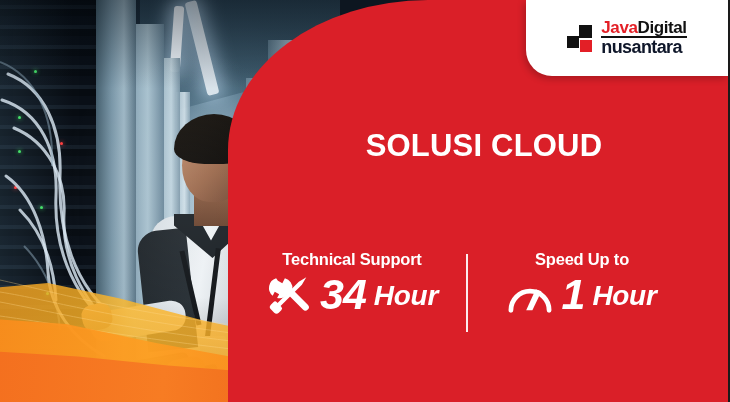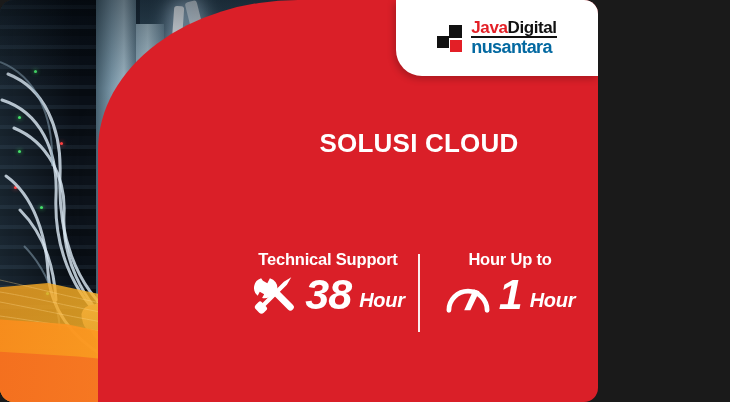--- a/index.html
+++ b/index.html
@@ -1,23 +1,22 @@
 <!DOCTYPE html>
 <html><head>
 <meta charset="utf-8">
 <style>
   html,body{margin:0;padding:0;background:#1a1a1a;}
   *{box-sizing:border-box;}
   .banner{
     position:relative;
-    width:598px;height:402px;
+    width:728px;height:402px;
     overflow:hidden;
     font-family:"Liberation Sans", sans-serif;
     background:#0d1620;
-    border-radius:14px;
   }
 
   
   .photo{
     position:absolute;left:0;top:0;width:340px;height:402px;
     overflow:hidden;
     background:
       linear-gradient(180deg,#1b2a38 0%,#24394b 35%,#33505f 70%,#24394b 100%);
   }
   
@@ -221,46 +220,46 @@
   .logo-marks{position:relative;width:27px;height:27px;flex:none;}
   .sq{position:absolute;}
   .sq.k1{left:12px;top:0;width:13px;height:13px;background:#111;}
   .sq.k2{left:0;top:11px;width:12px;height:12px;background:#111;}
   .sq.k3{left:13px;top:15px;width:12px;height:12px;background:#e31f26;}
   .logo-text{display:flex;flex-direction:column;line-height:.94;}
   .logo-l1{font-size:17px;font-weight:bold;letter-spacing:-.4px;
            border-bottom:2px solid #111;padding-bottom:0px;}
   .logo-l1 .jv{color:#e31f26;}
   .logo-l1 .dg{color:#111;}
-  .logo-l2{font-size:18px;font-weight:bold;color:#0369a1;letter-spacing:-.6px;
+  .logo-l2{font-size:18px;font-weight:bold;color:#0f172a;letter-spacing:-.6px;
            margin-top:1px;}
 
   
   .headline{
     position:absolute;left:240px;right:0;top:128px;
     text-align:center;color:#fff;
-    font-size:26px;font-weight:bold;line-height:1.16;letter-spacing:.2px;
+    font-size:31px;font-weight:bold;line-height:1.16;letter-spacing:.2px;
   }
 
   
   .features{
     position:absolute;left:240px;right:0;top:250px;
-    display:flex;align-items:flex-start;justify-content:space-between;
+    display:flex;align-items:flex-start;justify-content:flex-start;
   }
   .feature{width:224px;text-align:center;color:#fff;}
   .feature-title{font-size:16.5px;font-weight:bold;letter-spacing:-.2px;}
   .feature-row{
     display:flex;align-items:center;justify-content:center;gap:8px;margin-top:4px;
   }
   .feature-icon{flex:none;width:46px;height:42px;display:block;}
   .feature-val{
     font-size:43px;font-weight:bold;font-style:italic;line-height:1;letter-spacing:-1px;
   }
   .feature-unit{
-    font-size:20px;font-weight:bold;font-style:italic;letter-spacing:-.3px;
+    font-size:28px;font-weight:bold;font-style:italic;letter-spacing:-.3px;
     align-self:flex-end;padding-bottom:4px;
   }
   .divider{
     width:2px;height:78px;background:#fff;opacity:.92;margin:4px 2px 0;flex:none;
   }
 </style>
 </head>
 <body>
 
 <div class="banner">
@@ -371,29 +370,29 @@
 
             <path d="M10.5 4.5 a10.5 10.5 0 0 0 -3.6 18.2 l2.2 -4.1 4.6 2.5 -2.2 4.1
                      a10.5 10.5 0 0 0 10.9 -4.2 l16.2 16.2 a3.6 3.6 0 0 0 5.1 -5.1
                      l-16.2 -16.2 a10.5 10.5 0 0 0 -7.8 -11.4 l-2.7 5.1 -4.6 -2.5 z" transform="rotate(0 24 22)"></path>
 
             <path d="M39.5 3.5 a3.4 3.4 0 0 0 -4.8 0 l-2.6 2.6 a2.6 2.6 0 0 0 0 3.7 l0.7 0.7
                      -22.3 22.3 -4.6 7.8 7.8 -4.6 22.3 -22.3 0.7 0.7 a2.6 2.6 0 0 0 3.7 0
                      l2.6 -2.6 a3.4 3.4 0 0 0 0 -4.8 z" transform="rotate(180 24 22)"></path>
           </g>
         </svg>
-        <span class="feature-val">38</span>
+        <span class="feature-val">34</span>
         <span class="feature-unit">Hour</span>
       </div>
     </div>
 
     <div class="divider"></div>
 
     <div class="feature">
-      <div class="feature-title">Hour Up to</div>
+      <div class="feature-title">Speed Up to</div>
       <div class="feature-row">
         <svg class="feature-icon" viewBox="0 0 48 44">
           <path d="M4 38 a20 20 0 0 1 40 0" fill="none" stroke="#ffffff" stroke-width="5" stroke-linecap="round"></path>
           <path d="M30 16 L20 38 L26.5 38 L36 18 Z" fill="#ffffff"></path>
         </svg>
         <span class="feature-val">1</span>
         <span class="feature-unit">Hour</span>
       </div>
     </div>
 

